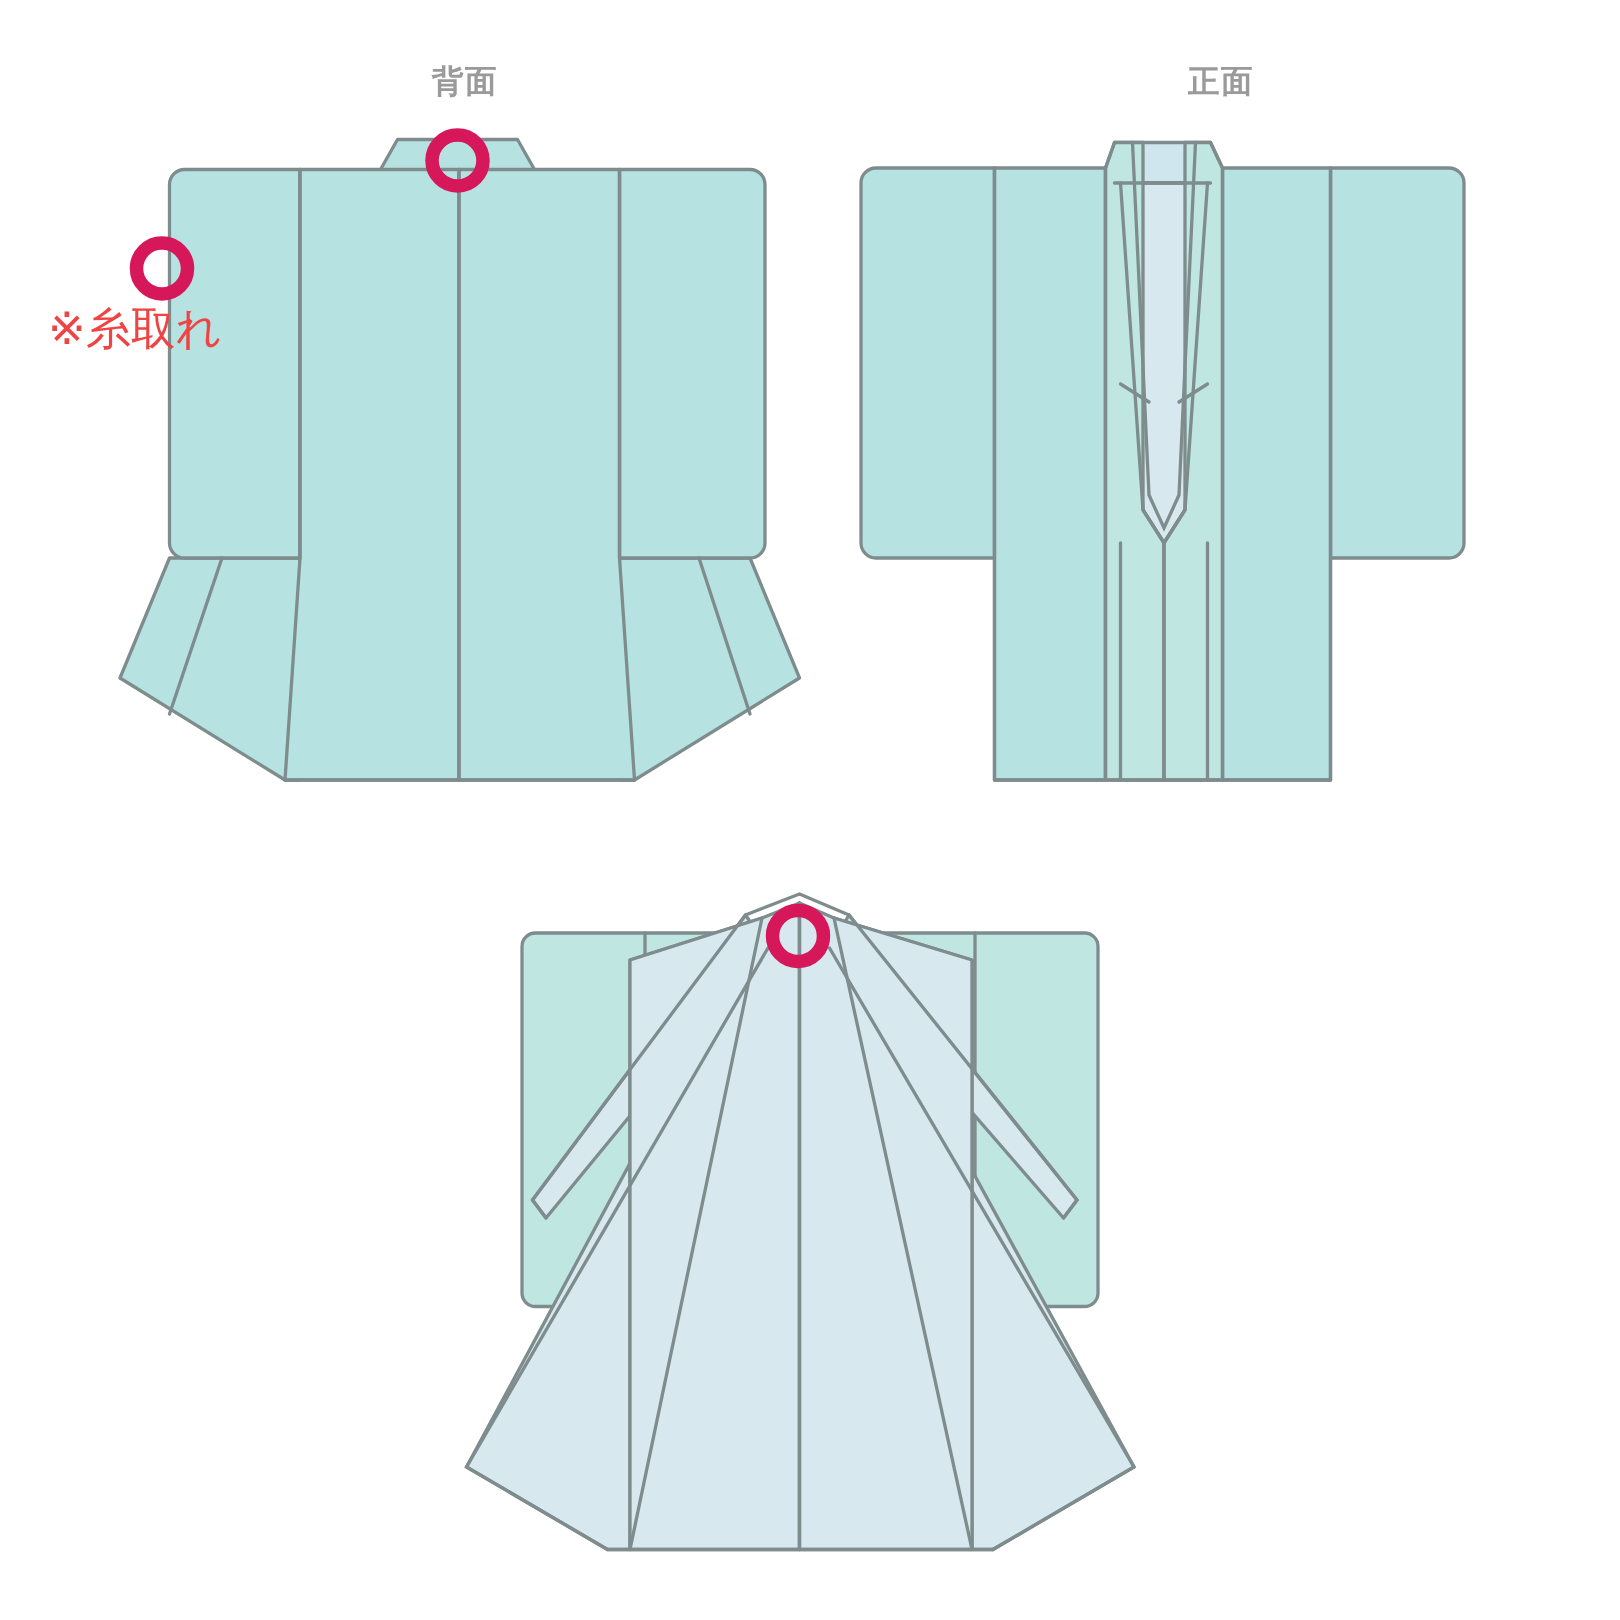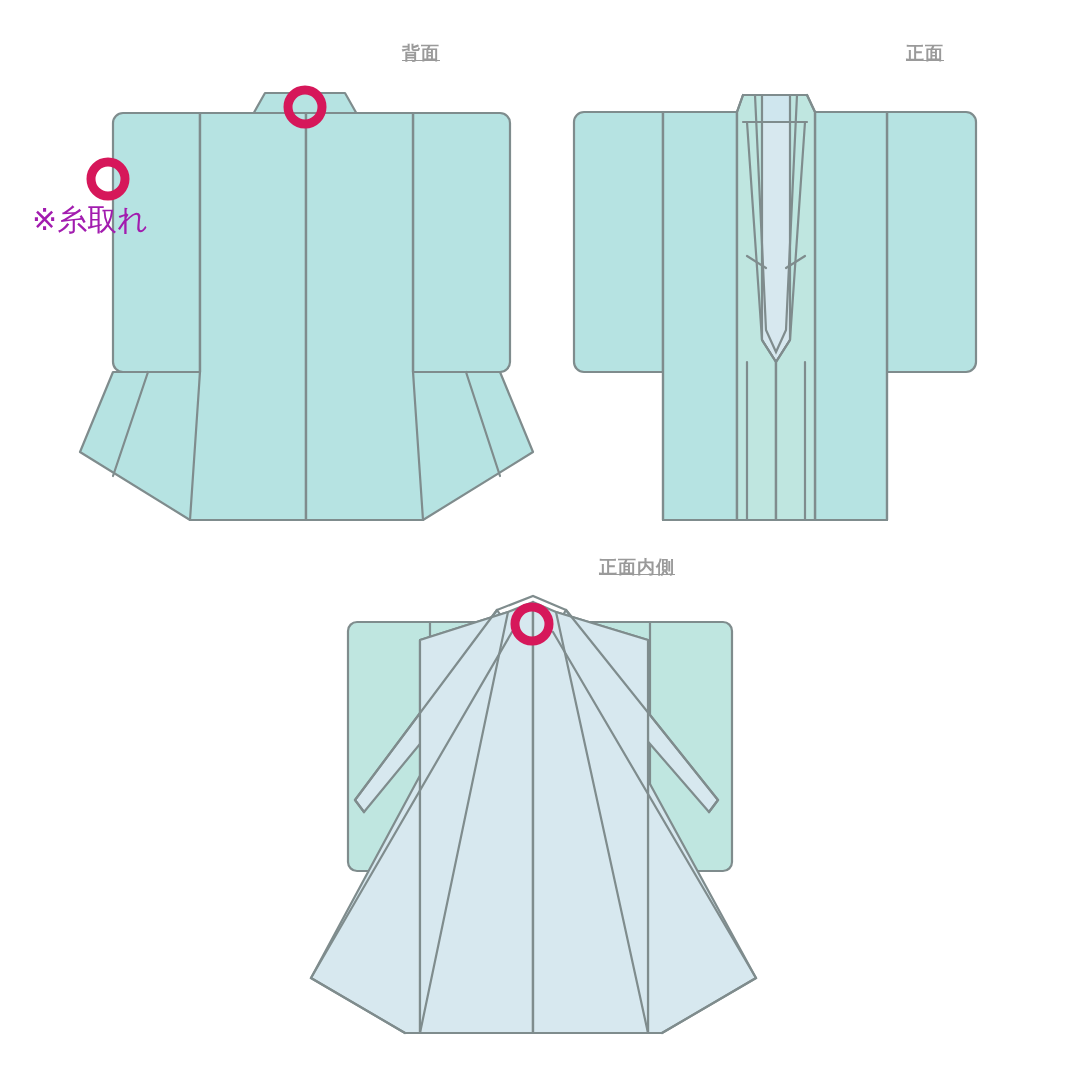--- a/index.html
+++ b/index.html
@@ -24,36 +24,35 @@
   svg.diagram {
     position: absolute;
     left: 0;
     top: 0;
     width: 1080px;
     height: 1080px;
     display: block;
   }
   .view-title {
     position: absolute;
-    font-size: 18px;
+    font-size: 21px;
     font-weight: bold;
     color: #9a9a9a;
     letter-spacing: 1px;
     white-space: nowrap;
-    text-align: right;
+    text-align: center;
     line-height: 1;
-    text-decoration: underline;
   }
   #title-back  { left: 180px; top: 44px; width: 260px; }
   #title-front { left: 684px; top: 44px; width: 260px; }
   #title-inner { left: 415px; top: 558px; width: 260px; }
 
   .note {
     position: absolute;
-    color: #a21caf;
+    color: #ef4444;
     white-space: nowrap;
     line-height: 1;
     text-align: right;
   }
   #note-thread  { left: 32px;  top: 205px; font-size: 30px; }
   #note-wrinkle { left: 784px; top: 755px; font-size: 36px; }
 </style>
 </head>
 <body>
 
@@ -168,17 +167,16 @@
       <line class="ln" x1="533" y1="602" x2="533" y2="1033"></line>
 
       <line class="ln" x1="405" y1="1033" x2="662" y2="1033"></line>
 
       <circle class="ring" cx="532" cy="624" r="17"></circle>
     </g>
   </svg>
 
   <div class="view-title" id="title-back">背面</div>
   <div class="view-title" id="title-front">正面</div>
-  <div class="view-title" id="title-inner">正面内側</div>
 
   <div class="note" id="note-thread">※糸取れ</div>
 
 </div>
 
 </body></html>

